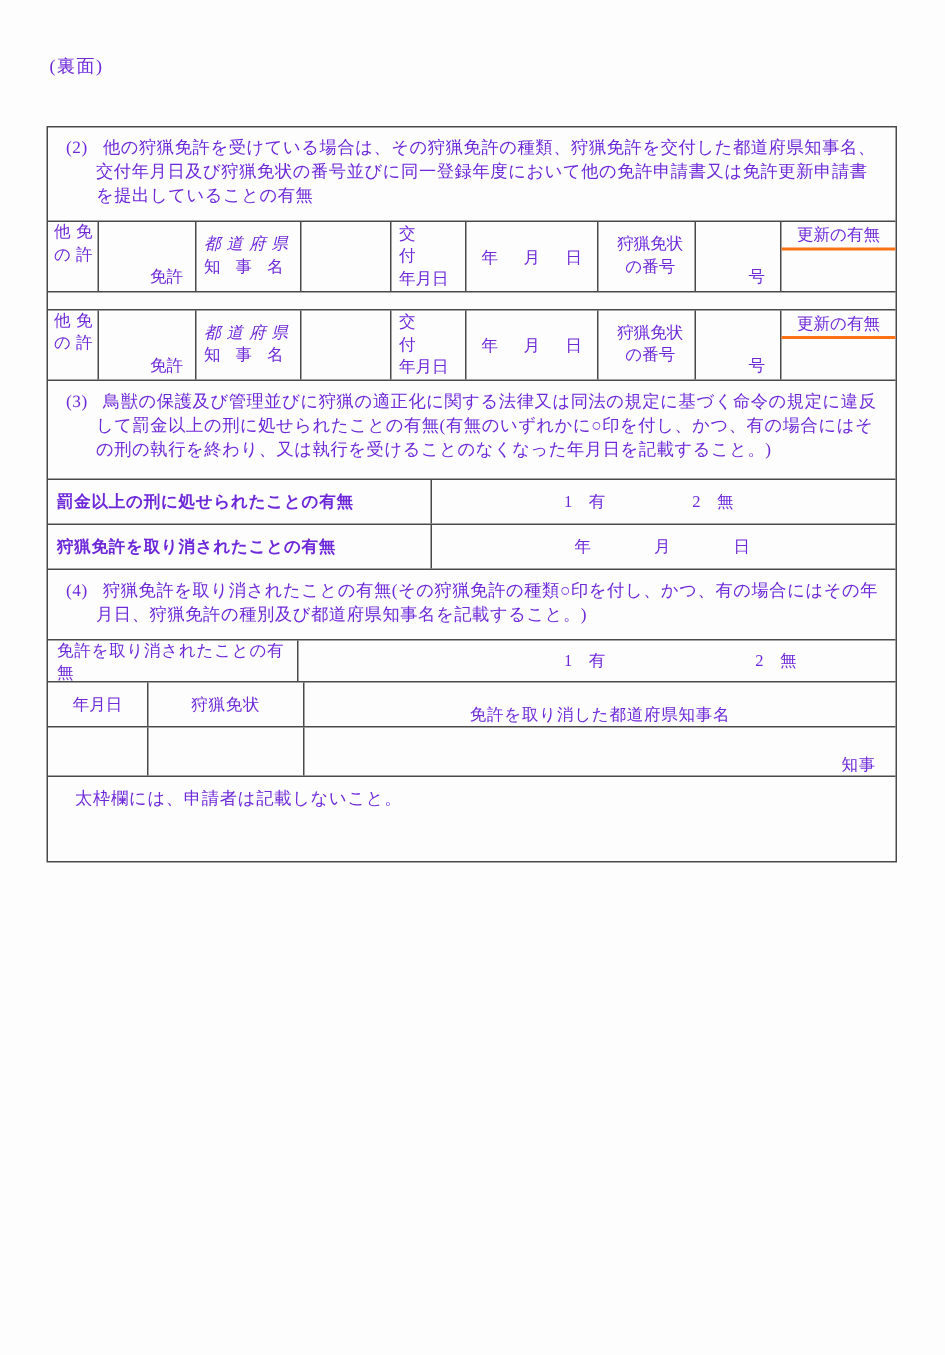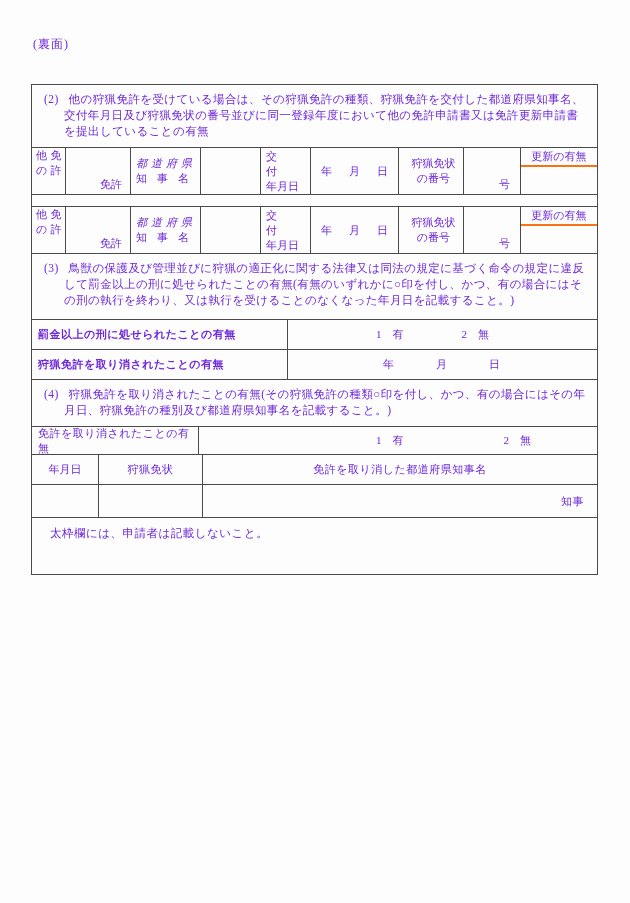--- a/index.html
+++ b/index.html
@@ -69,21 +69,21 @@
   .opt1-i{margin-left:177px;}
   .opt2-i{margin-left:100px;}
   .ymd-y{margin-left:95px;}
   .ymd-m{margin-left:42px;}
   .ymd-d{margin-left:42px;}
 
   
   .h33{height:33px;}
   .rev-c1{flex:0 0 66px;display:flex;align-items:center;justify-content:center;}
   .rev-c2{flex:0 0 104px;display:flex;align-items:center;justify-content:center;letter-spacing:0.5px;}
-  .rev-c3{flex:1 1 auto;display:flex;align-items:center;justify-content:center;letter-spacing:0.5px;}
+  .rev-c3{flex:1 1 auto;display:flex;align-items:flex-end;justify-content:center;letter-spacing:0.5px;}
   .rev-c3.entry{justify-content:flex-end;padding-right:13px;}
 
   
   .h57{height:57px;}
   .row-notes{display:block;padding:7px 6px 0 6px;font-size:11.5px;line-height:17px;letter-spacing:0.5px;}
   .notes-body{padding-left:12px;}
 </style>
 </head>
 <body>
 

